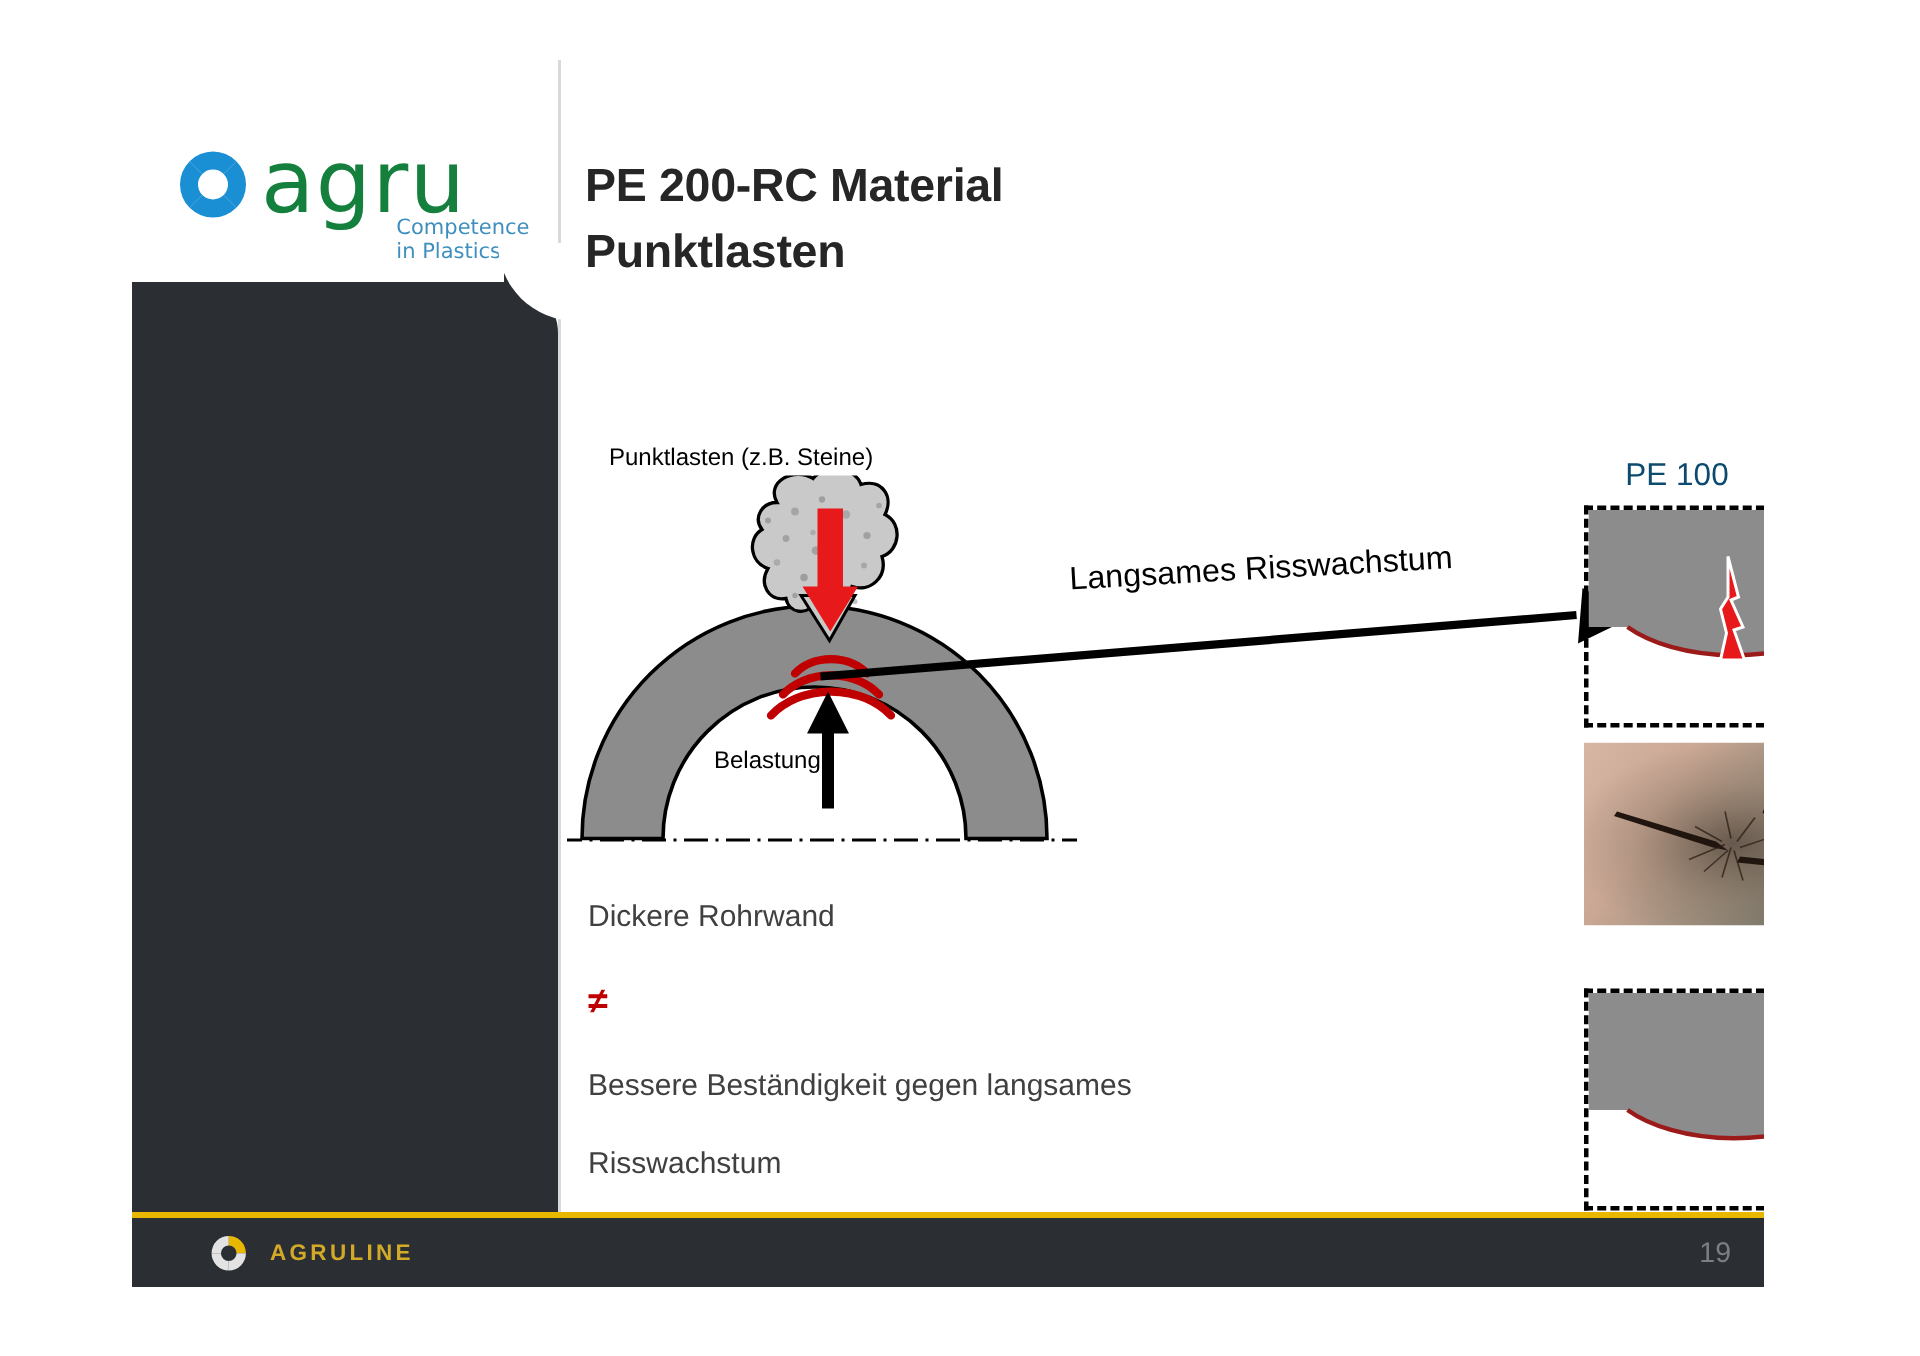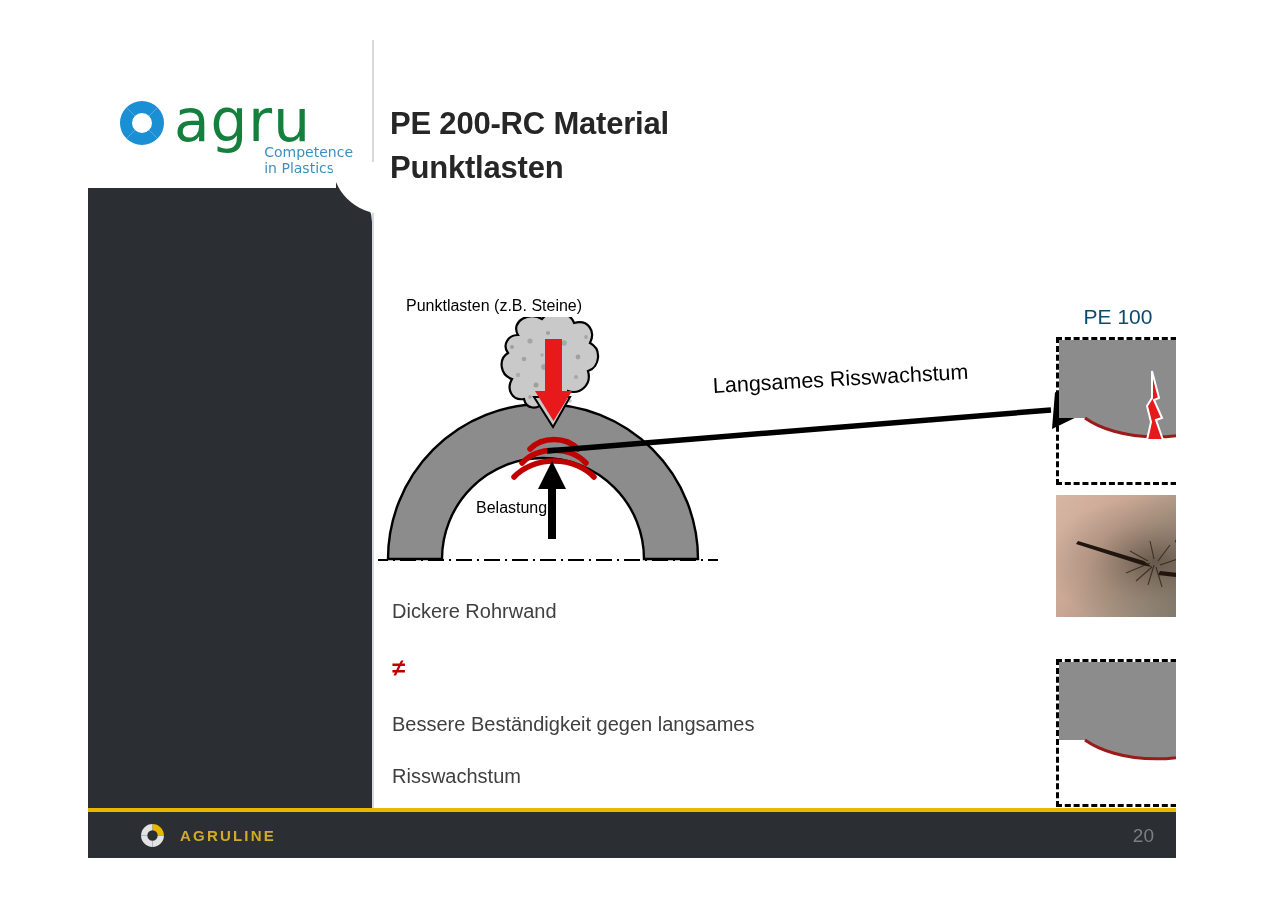--- a/index.html
+++ b/index.html
@@ -373,16 +373,16 @@
     <svg class="footer-ring" viewBox="0 0 48 48">
       <g>
         <path d="M24,2 A22,22 0 0 1 46,24 L34,24 A10,10 0 0 0 24,14 Z" fill="#e8b800"></path>
         <path d="M24,2 A22,22 0 0 1 46,24 L34,24 A10,10 0 0 0 24,14 Z" fill="#e3e3e3" transform="rotate(90 24 24)"></path>
         <path d="M24,2 A22,22 0 0 1 46,24 L34,24 A10,10 0 0 0 24,14 Z" fill="#e3e3e3" transform="rotate(180 24 24)"></path>
         <path d="M24,2 A22,22 0 0 1 46,24 L34,24 A10,10 0 0 0 24,14 Z" fill="#e3e3e3" transform="rotate(270 24 24)"></path>
         <circle cx="24" cy="24" r="8" fill="#2b2f33"></circle>
       </g>
     </svg>
     <div class="footer-label">AGRULINE</div>
-    <div class="page-num">20</div>
+    <div class="page-num">19</div>
   </div>
 
 </div>
 
 </body></html>

